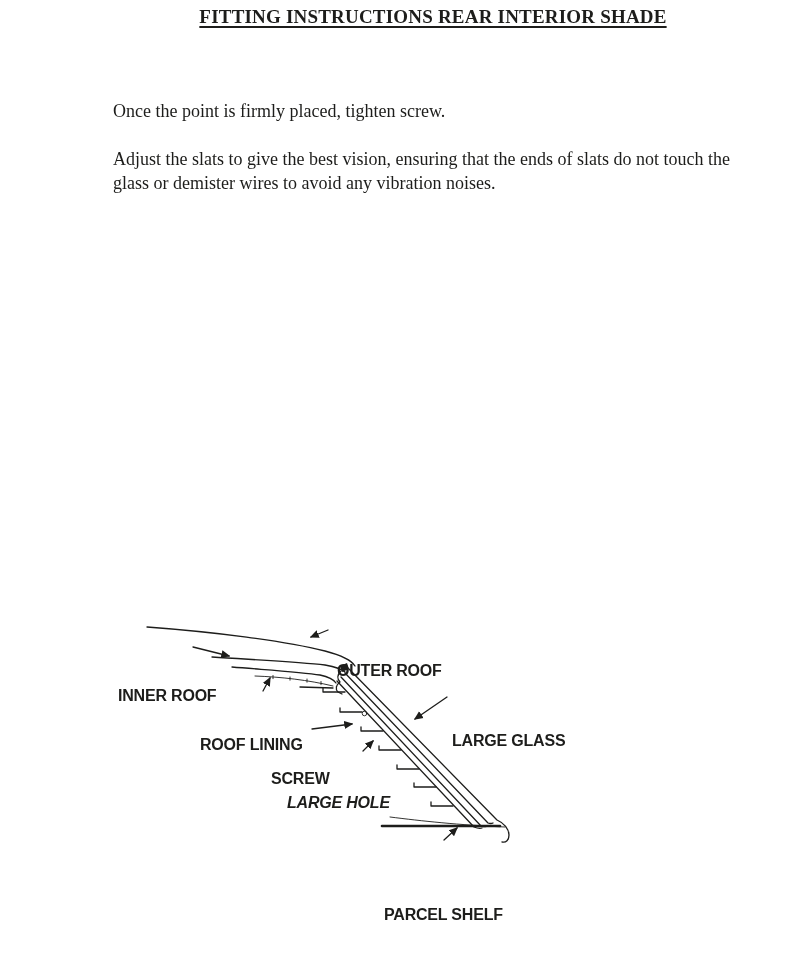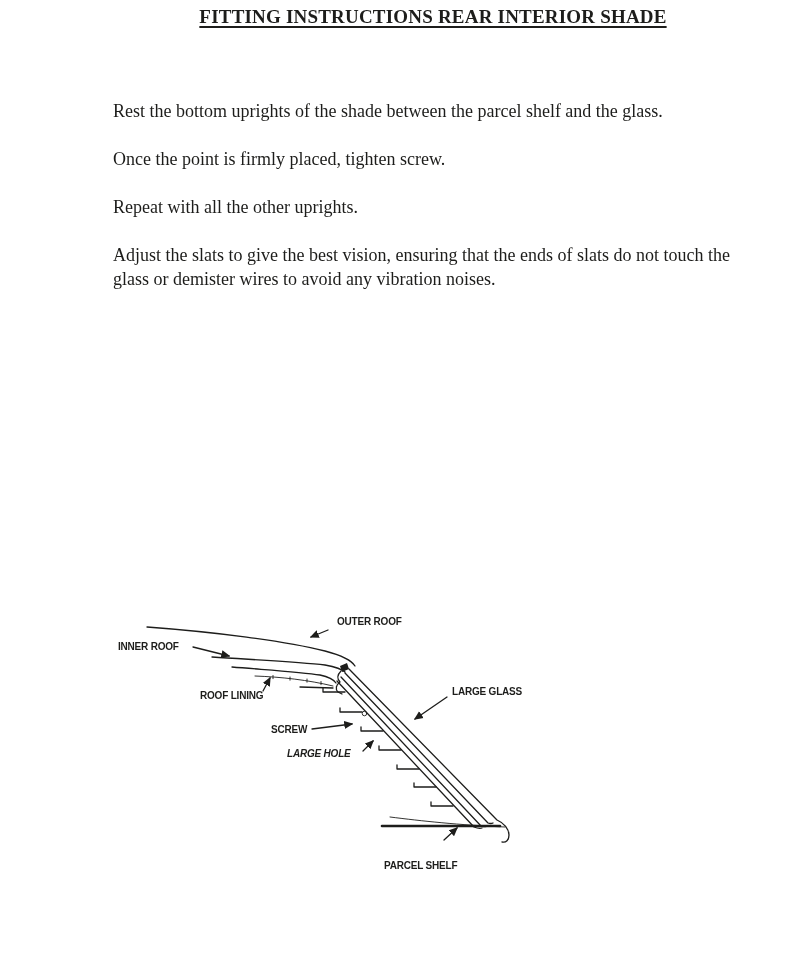--- a/index.html
+++ b/index.html
@@ -52,38 +52,37 @@
     stroke-linecap: round;
     stroke-linejoin: round;
   }
   .thick { stroke-width: 2.6; }
   .thin { stroke-width: 0.9; }
   .fillshape { fill: var(--ink); stroke: none; }
   .ah-fill { fill: var(--ink); }
   .dlabel {
     position: absolute;
     font-family: "Liberation Sans", "DejaVu Sans", sans-serif;
-    font-size: 10px;
+    font-size: 16px;
     font-weight: bold;
     letter-spacing: -0.2px;
     white-space: nowrap;
     color: var(--ink);
+    margin-top: 46px;
   }
 </style>
 </head>
 <body>
 
 <div class="page">
 
   <div class="doc-title">FITTING INSTRUCTIONS REAR INTERIOR SHADE</div>
 
   <div class="body-text">
-    <p>Rest the bottom uprights of the shade between the parcel shelf and the glass.</p>
     <p>Once the point is firmly placed, tighten screw.</p>
-    <p>Repeat with all the other uprights.</p>
     <p>Adjust the slats to give the best vision, ensuring that the ends of slats do not touch the glass or demister wires to avoid any vibration noises.</p>
   </div>
 
   <div class="diagram">
     <svg width="480" height="300" viewBox="0 0 480 300">
       <defs>
         <marker id="ah" viewBox="0 0 10 10" refX="8.5" refY="5" markerWidth="7" markerHeight="7" orient="auto-start-reverse">
           <path d="M 0 0.6 L 10 5 L 0 9.4 z" class="ah-fill"></path>
         </marker>
       </defs>

